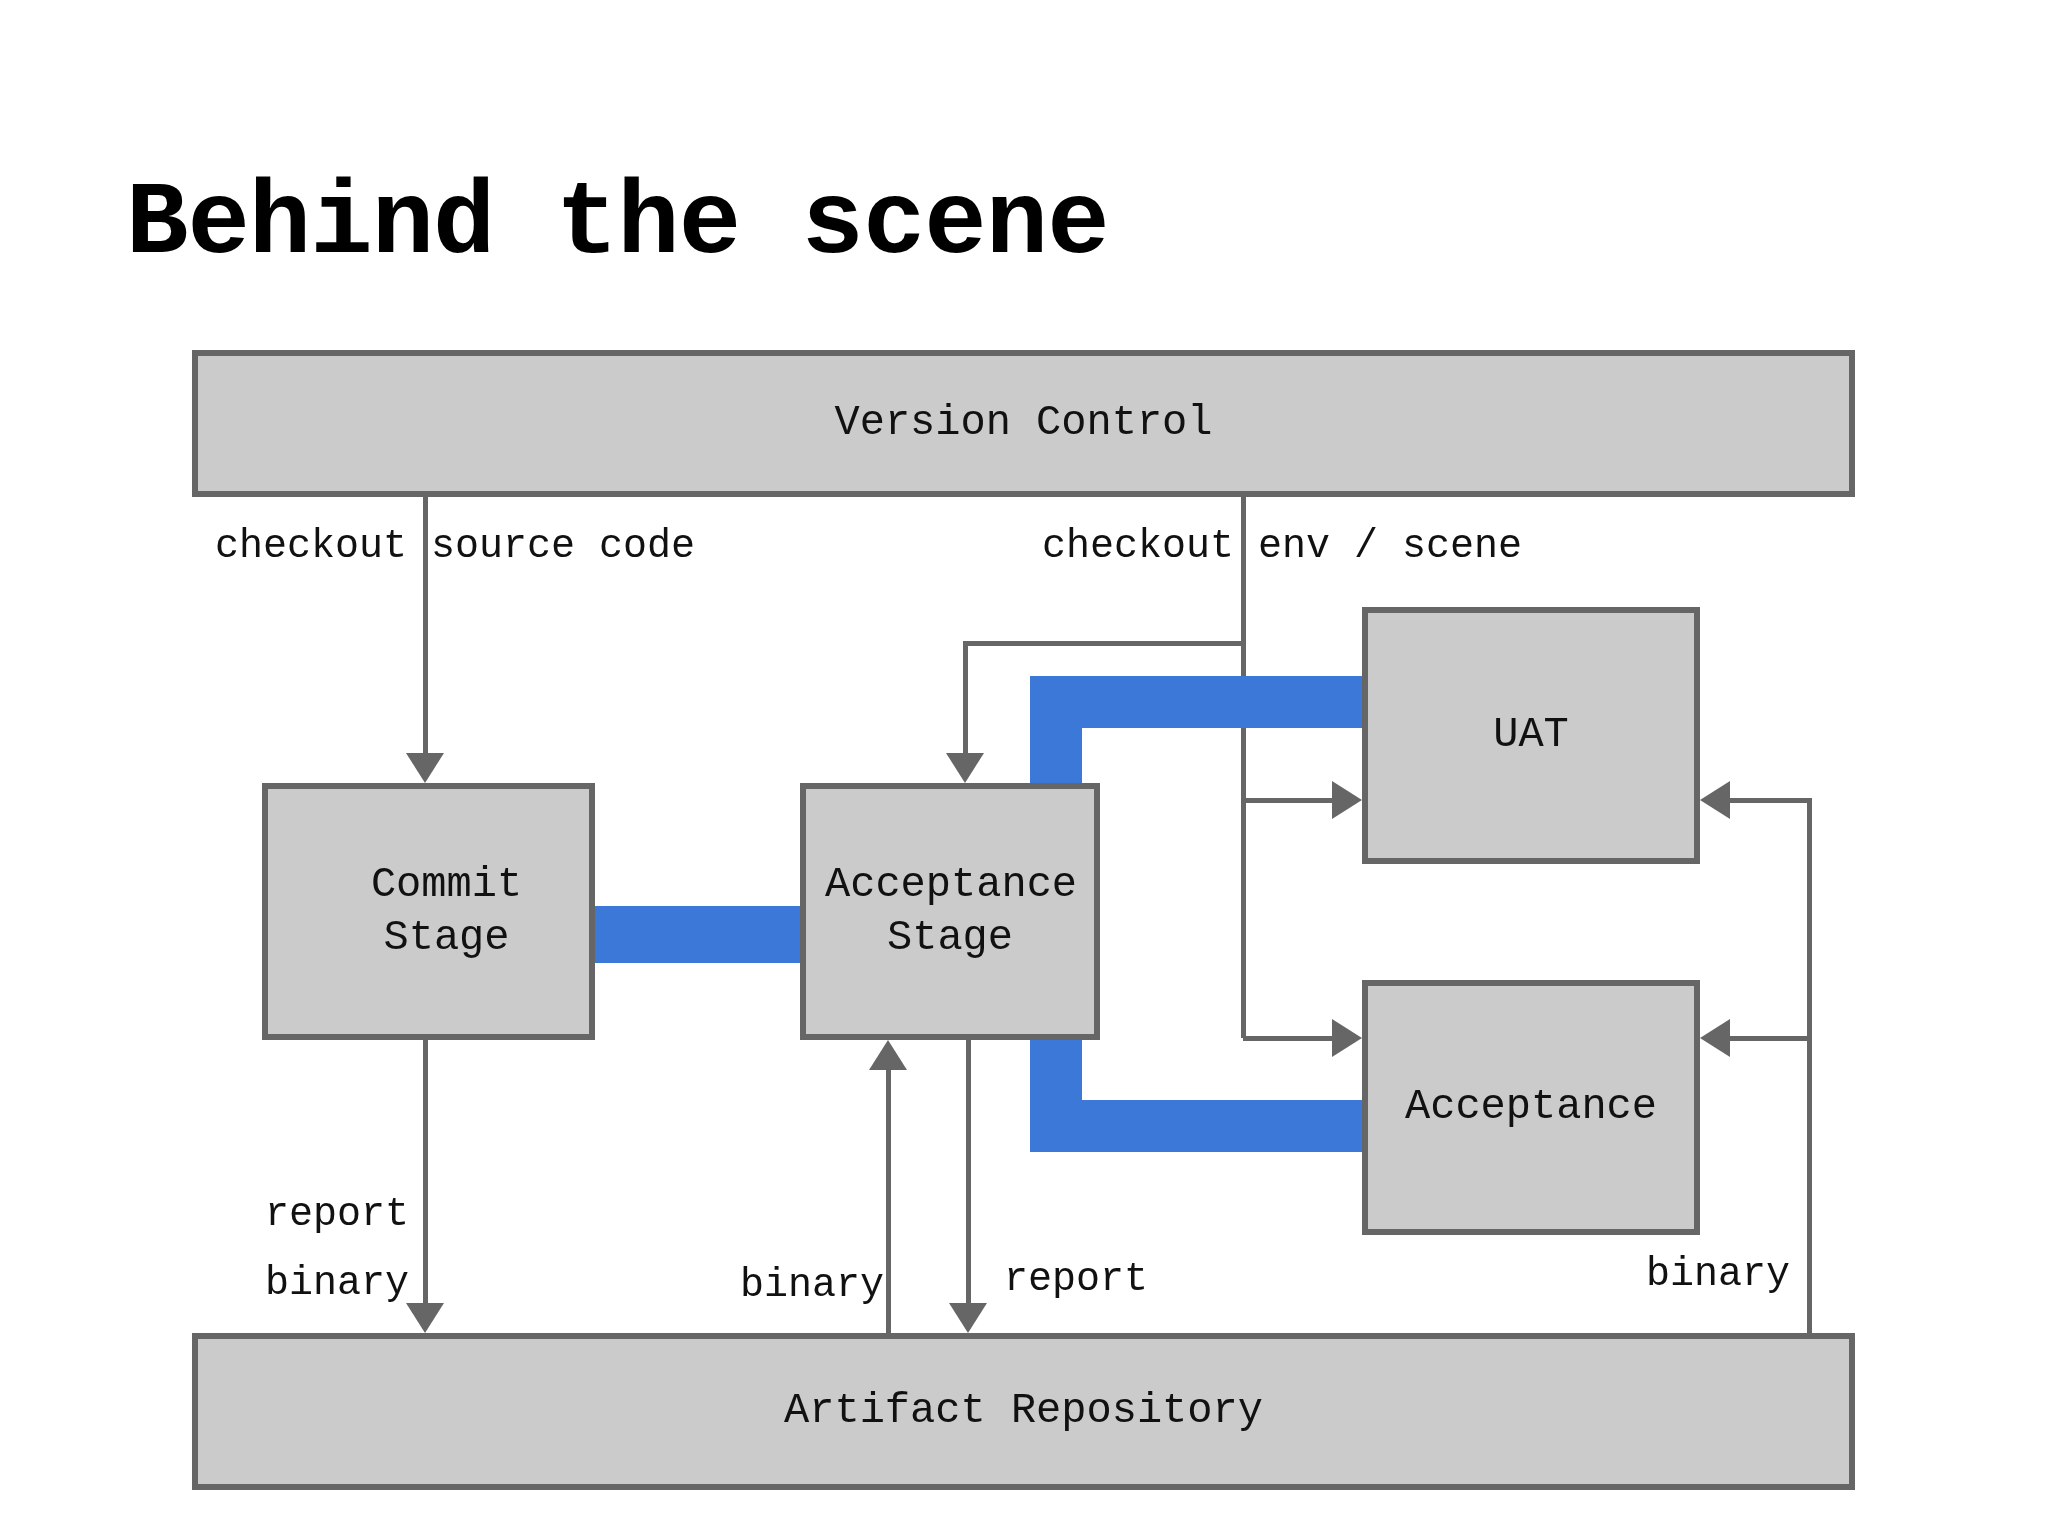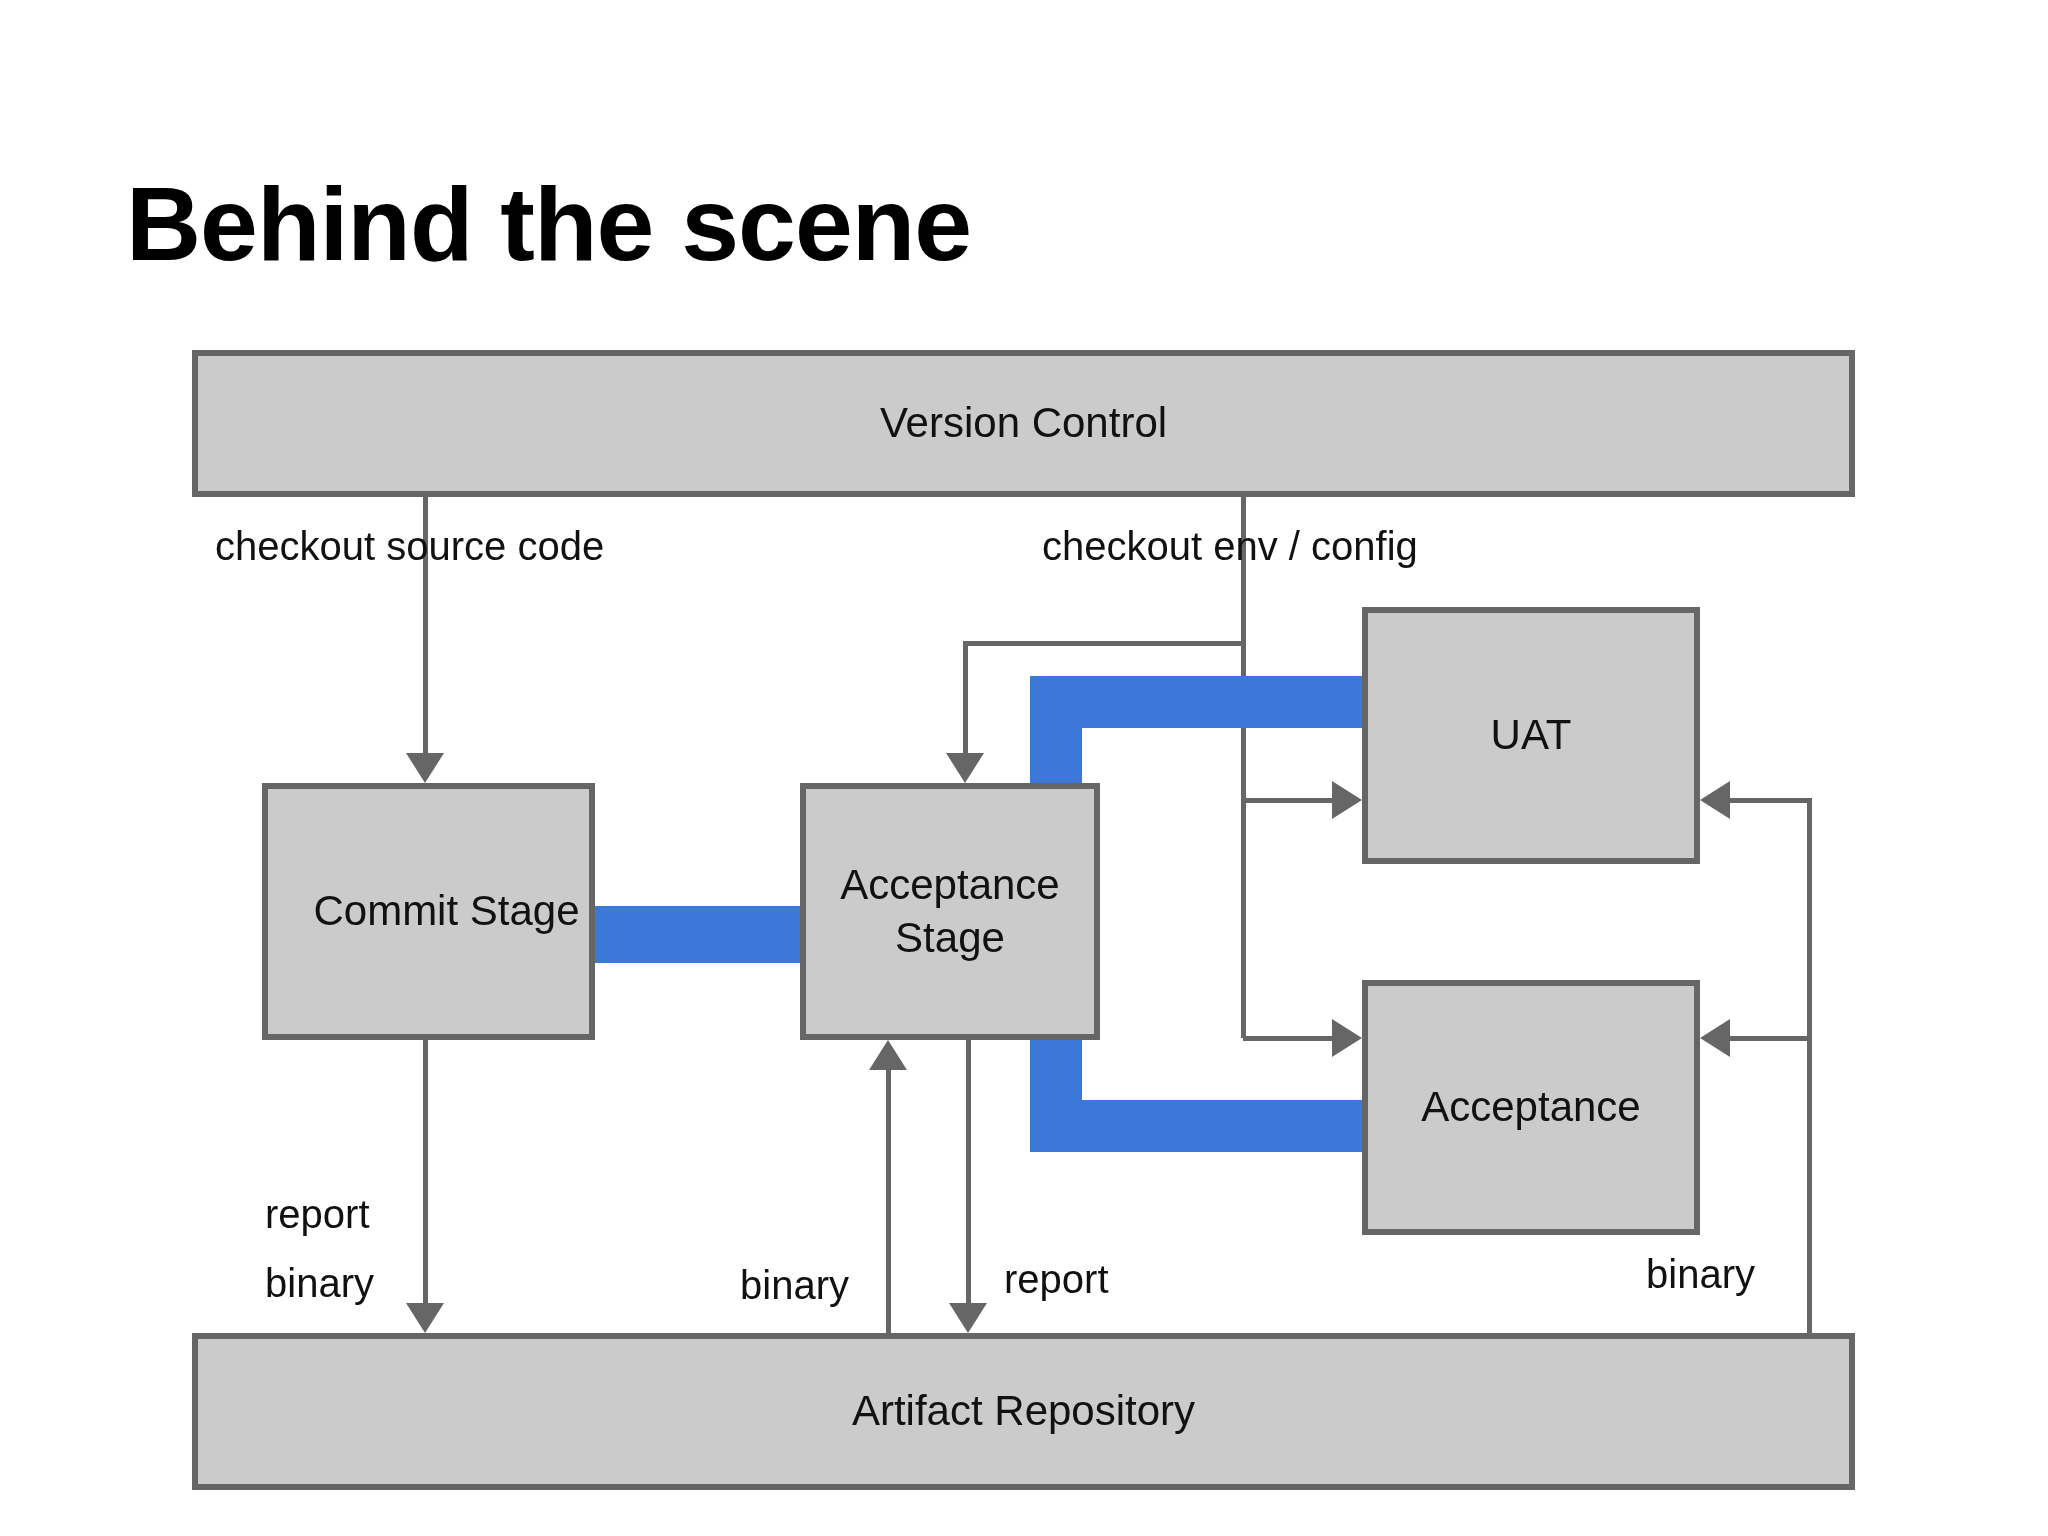--- a/index.html
+++ b/index.html
@@ -1,17 +1,17 @@
 <!DOCTYPE html>
 <html style="--node-fill: #cbcbcb; --node-border: #666666; --line: #666666; --pipe: #3c78d8;"><head>
 <meta charset="utf-8">
 <style>
   html,body{margin:0;padding:0;background:#ffffff;}
   .canvas{position:relative;width:2048px;height:1536px;background:#ffffff;overflow:hidden;
-          font-family:Liberation Sans, sans-serif;}
+          font-family:Liberation Mono, monospace;}
   .title{position:absolute;font-weight:bold;color:#000;font-size:104px;line-height:1.05;letter-spacing:-1px;}
   .node{position:absolute;background:var(--node-fill,#cbcbcb);border:6px solid var(--node-border,#666666);
         box-sizing:border-box;display:flex;align-items:center;justify-content:center;z-index:4;}
   .node-label{color:#111;font-size:42px;text-align:center;line-height:1.25;}
   .line{position:absolute;background:var(--line,#666666);z-index:1;}
   .blue{position:absolute;background:var(--pipe,#3c78d8);z-index:3;}
   .arr{position:absolute;width:0;height:0;z-index:2;}
   .arr-down{border-left:19px solid transparent;border-right:19px solid transparent;
             border-top:30px solid var(--line,#666666);}
   .arr-up{border-left:19px solid transparent;border-right:19px solid transparent;
@@ -83,20 +83,20 @@
 
   <div class="node" style="left:1362px;top:980px;width:338px;height:255px;">
     <span class="node-label">Acceptance</span>
   </div>
 
   <div class="node" style="left:192px;top:1333px;width:1663px;height:157px;">
     <span class="node-label">Artifact Repository</span>
   </div>
 
   <div class="elabel" style="left:215px;top:524px;">checkout source code</div>
-  <div class="elabel" style="left:1042px;top:524px;">checkout env / config</div>
+  <div class="elabel" style="left:1042px;top:524px;">checkout env / scene</div>
   <div class="elabel" style="left:265px;top:1192px;">report</div>
   <div class="elabel" style="left:265px;top:1261px;">binary</div>
   <div class="elabel" style="left:740px;top:1263px;">binary</div>
   <div class="elabel" style="left:1004px;top:1257px;">report</div>
   <div class="elabel" style="left:1646px;top:1252px;">binary</div>
 
 </div>
 
 </body></html>

